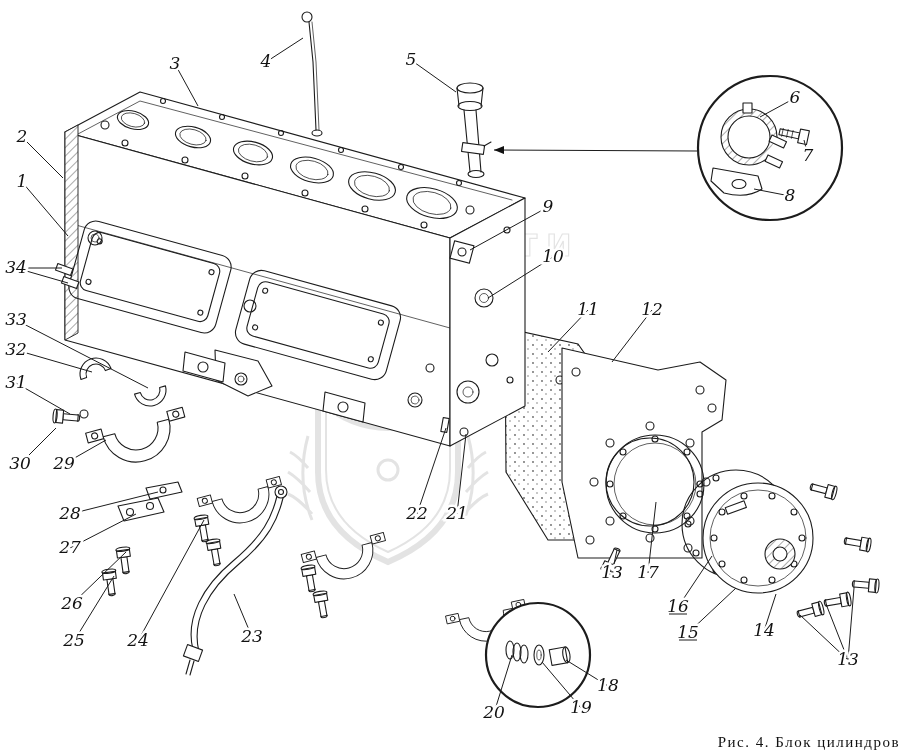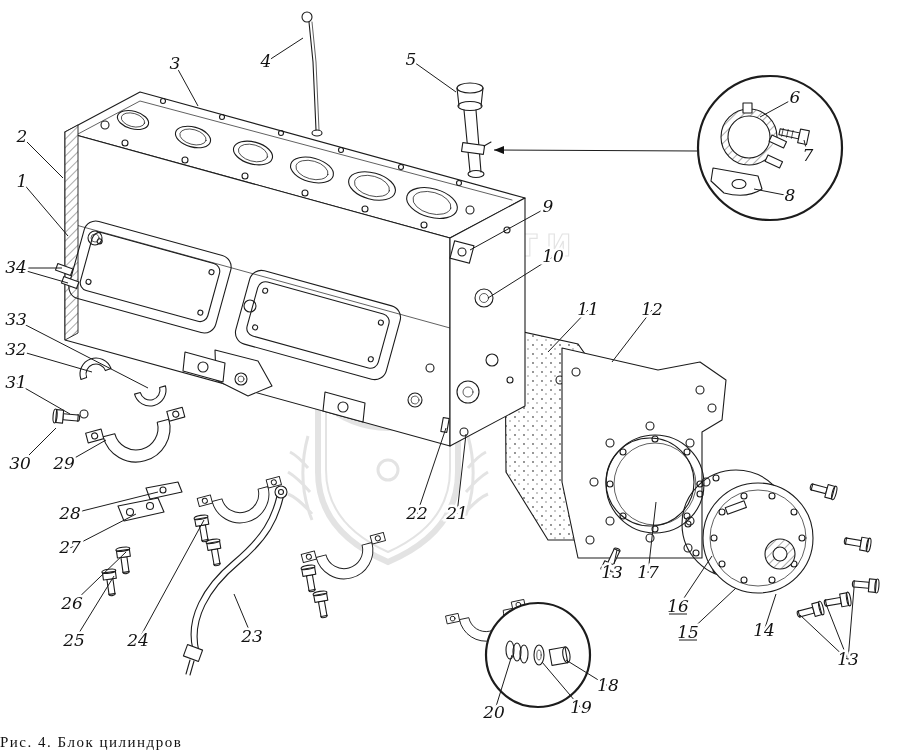--- a/index.html
+++ b/index.html
@@ -1,18 +1,18 @@
 <!DOCTYPE html>
 <html><head>
 <meta charset="utf-8">
 <style>
   html,body{margin:0;padding:0;background:#fff;}
   .stage{position:relative;width:900px;height:756px;background:#ffffff;overflow:hidden;}
   .stage svg{position:absolute;left:0;top:0;}
-  .caption{position:absolute;left:0;right:0;top:734px;text-align:left;
+  .caption{position:absolute;left:0;right:0;top:734px;text-align:right;
            font:15px "Liberation Serif",serif;letter-spacing:1.5px;color:#111;}
   .ln{fill:none;stroke:#1c1c1c;stroke-width:1.1;stroke-linecap:round;stroke-linejoin:round;}
   .fw{fill:#ffffff;stroke:#1c1c1c;stroke-width:1.1;stroke-linejoin:round;}
   .thin{stroke-width:0.7;}
   .b2{stroke-width:2.2;}
   .leader{stroke:#1c1c1c;stroke-width:1;fill:none;}
   text.callout{font:italic 17px "DejaVu Serif",serif;fill:#111;
                paint-order:stroke;stroke:#fff;stroke-width:5px;
                text-anchor:middle;dominant-baseline:middle;}
   .wm{opacity:0.32;}

